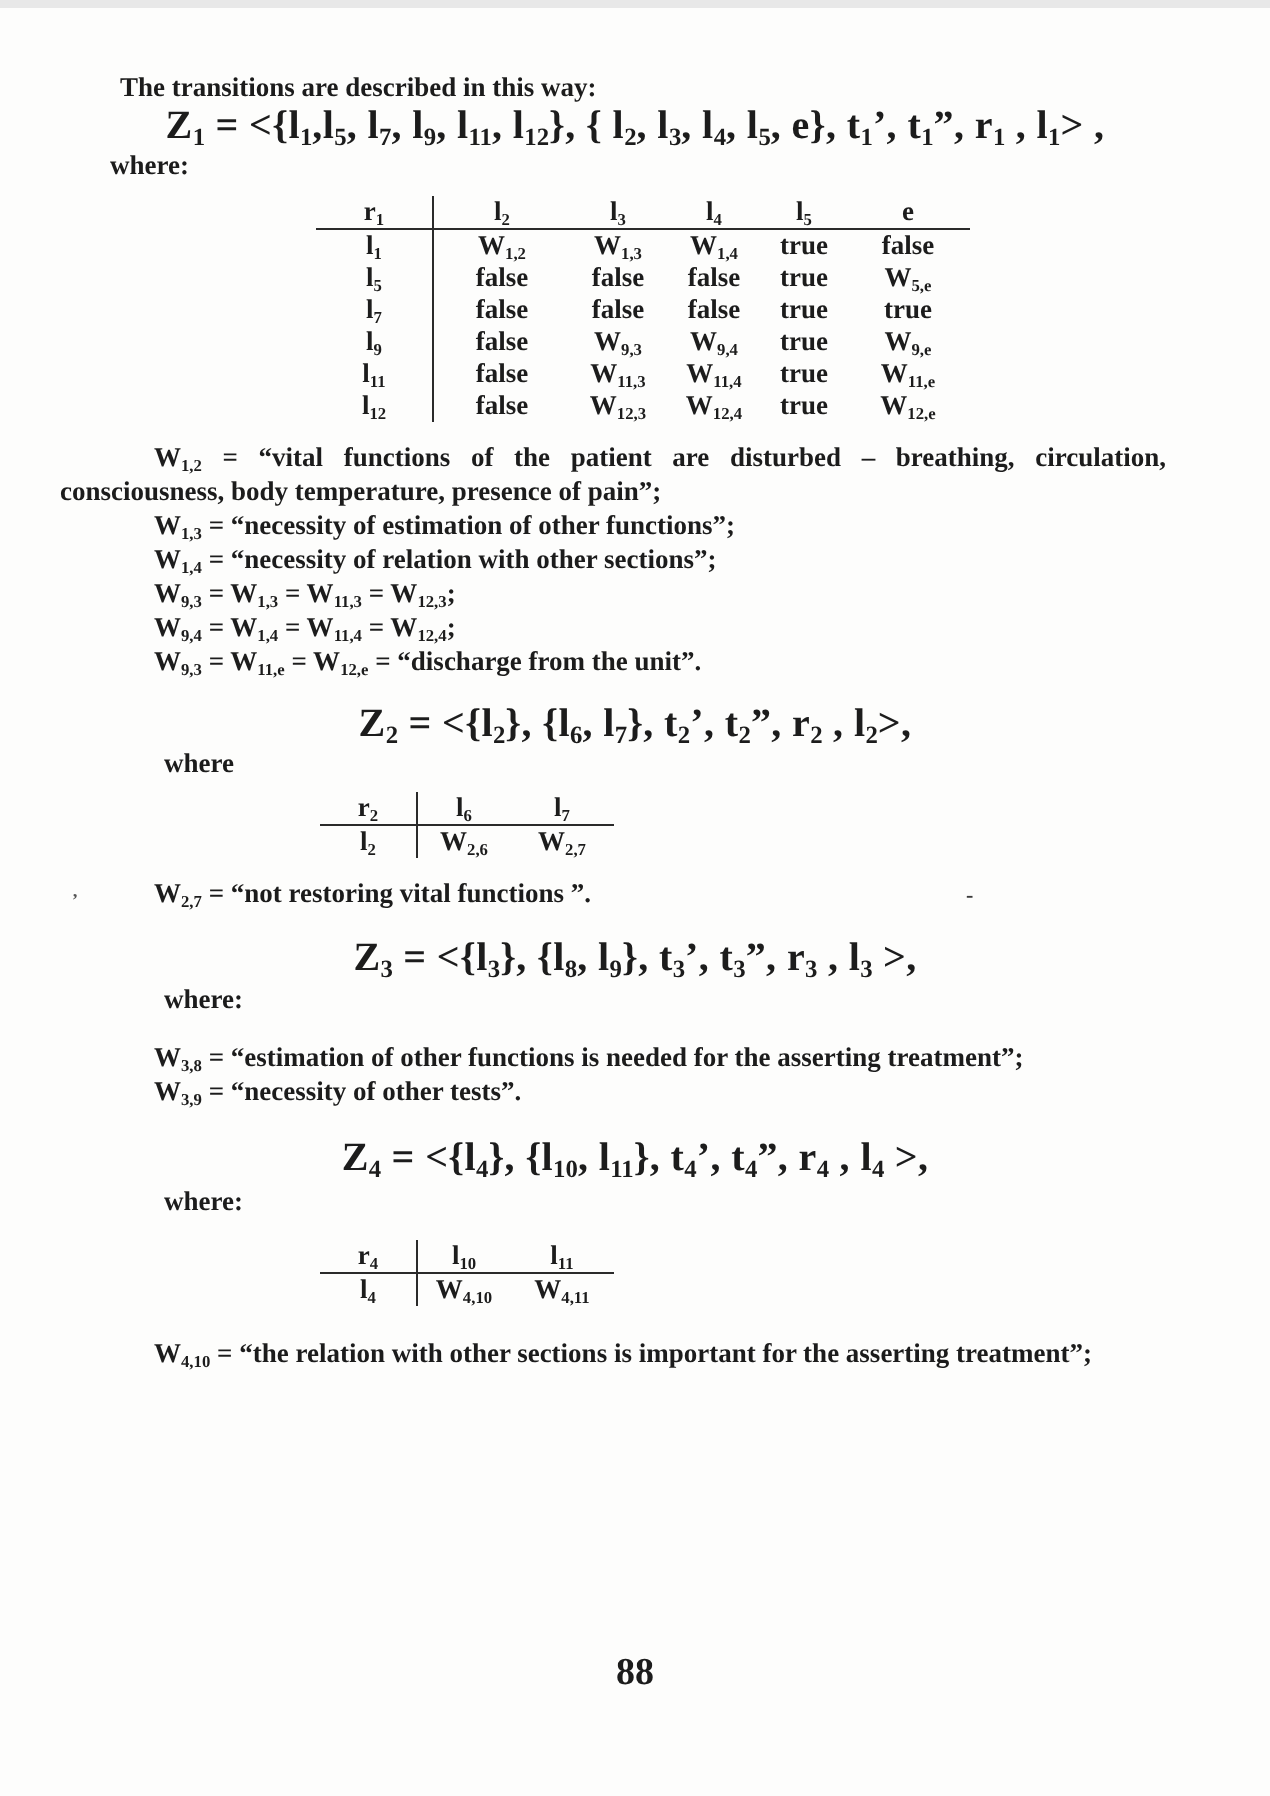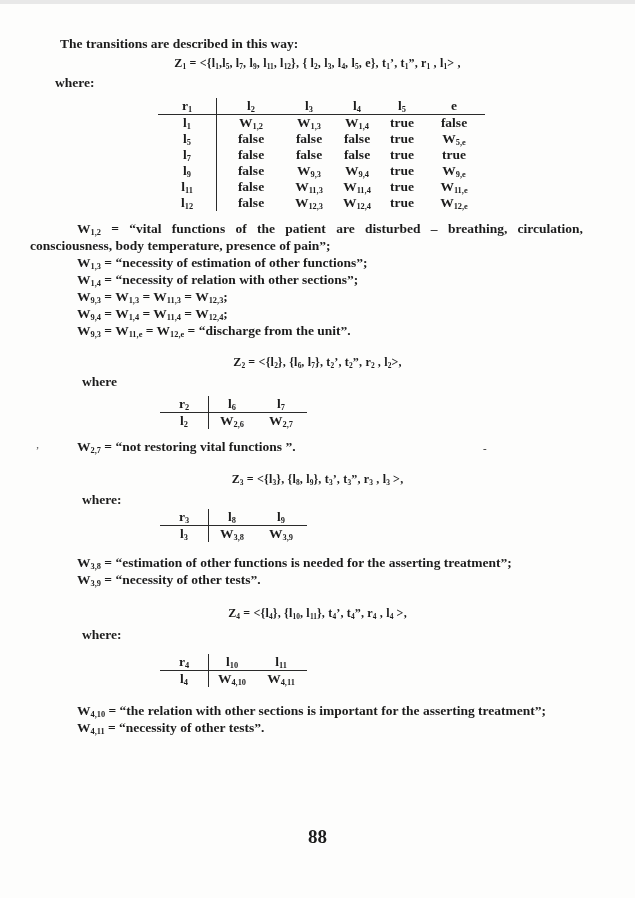--- a/index.html
+++ b/index.html
@@ -12,21 +12,21 @@
     padding-top:31px;
     font-family:"Liberation Serif","DejaVu Serif",serif;
     font-weight:bold;
     color:#1c1c1c;
     font-size:13.5px;
     overflow:hidden;
   }
   p{margin:0;line-height:17px;}
   sub{font-size:0.62em;line-height:0;vertical-align:-0.28em;letter-spacing:0;}
   .intro{margin-left:60px;}
-  .eq{text-align:center;font-size:12px;line-height:18px;letter-spacing:0.2px;}
+  .eq{text-align:center;font-size:20px;line-height:18px;letter-spacing:0.2px;}
   .eq-z1{margin-top:2px;}
   .where{margin-left:82px;}
   .where-1{margin-left:55px;margin-top:2px;}
   .where-2{margin-top:2px;}
   .where-3{margin-top:3px;}
   .where-4{margin-top:4px;}
   .ttable{border-collapse:collapse;font-size:13.5px;}
   .ttable td{text-align:center;padding:0;height:16px;line-height:16px;white-space:nowrap;}
   .ttable tr.hd td{border-bottom:1.3px solid #2a2a2a;}
   .ttable td.rc{border-right:1.3px solid #2a2a2a;}
@@ -158,34 +158,20 @@
   </tbody>
     </table>
 
   <div class="defs defs-2">
     <p class="def">W<sub>2,7</sub> = “not restoring vital functions ”.</p>
   </div>
 
   <p class="eq eq-z3">Z<sub>3</sub> = &lt;{l<sub>3</sub>}, {l<sub>8</sub>, l<sub>9</sub>}, t<sub>3</sub>’, t<sub>3</sub>”, r<sub>3</sub> , l<sub>3</sub> &gt;,</p>
   <p class="where where-3">where:</p>
 
-  <table class="ttable tsmall t3">
-    <tbody>
-        <tr class="hd">
-      <td class="rc">r<sub>3</sub></td>
-      <td>l<sub>8</sub></td>
-      <td>l<sub>9</sub></td>
-    </tr>
-    <tr>
-      <td class="rc">l<sub>3</sub></td>
-      <td>W<sub>3,8</sub></td>
-      <td>W<sub>3,9</sub></td>
-    </tr>
-  </tbody>
-    </table>
 
   <div class="defs defs-3">
     <p class="def">W<sub>3,8</sub> = “estimation of other functions is needed for the asserting treatment”;</p>
     <p class="def">W<sub>3,9</sub> = “necessity of other tests”.</p>
   </div>
 
   <p class="eq eq-z4">Z<sub>4</sub> = &lt;{l<sub>4</sub>}, {l<sub>10</sub>, l<sub>11</sub>}, t<sub>4</sub>’, t<sub>4</sub>”, r<sub>4</sub> , l<sub>4</sub> &gt;,</p>
   <p class="where where-4">where:</p>
 
   <table class="ttable tsmall t4">
@@ -198,21 +184,20 @@
     <tr>
       <td class="rc">l<sub>4</sub></td>
       <td>W<sub>4,10</sub></td>
       <td>W<sub>4,11</sub></td>
     </tr>
   </tbody>
     </table>
 
   <div class="defs defs-4">
     <p class="def">W<sub>4,10</sub> = “the relation with other sections is important for the asserting treatment”;</p>
-    <p class="def">W<sub>4,11</sub> = “necessity of other tests”.</p>
   </div>
 
   <div class="page-num">88</div>
 
   <span class="artifact artifact-dash">-</span>
   <span class="artifact artifact-speck">’</span>
 
 </div>
 
 </body></html>

